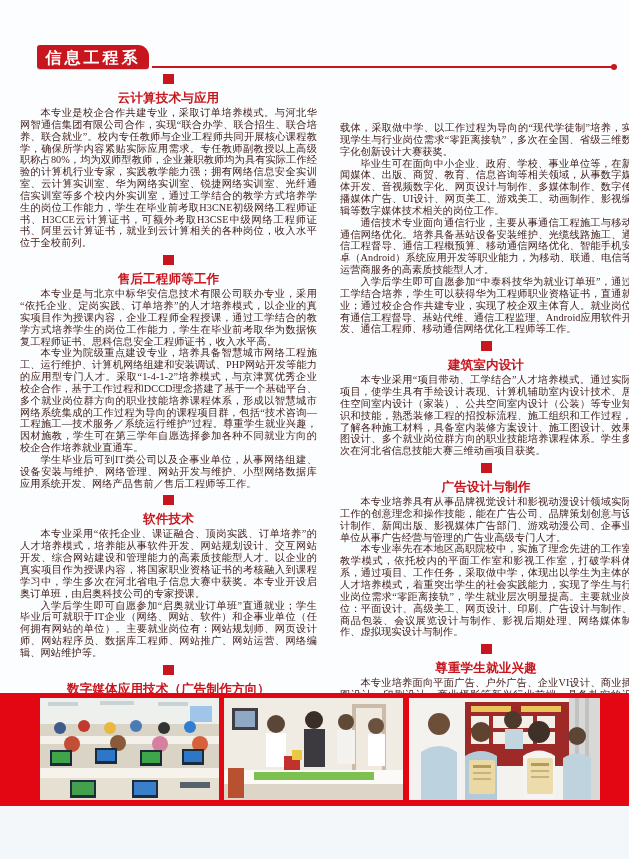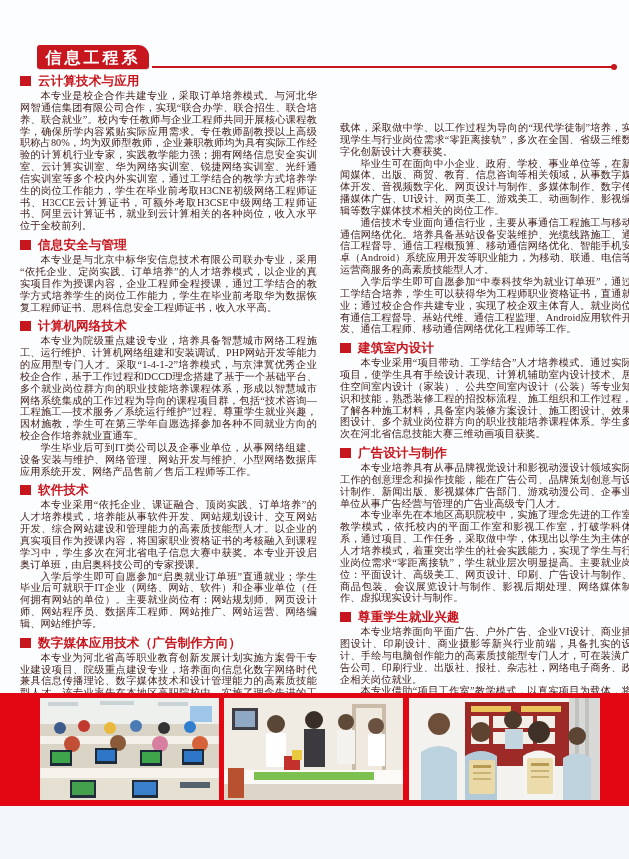--- a/index.html
+++ b/index.html
@@ -17,21 +17,21 @@
     font-family:"Liberation Sans","DejaVu Sans",sans-serif;
     box-shadow:0 1px 0 rgba(0,0,0,.15);
   }
   .header-line{position:absolute;left:152px;top:66px;width:462px;height:2px;background:#c8161e;}
   .header-line .dot{position:absolute;right:-3px;top:-2px;width:6px;height:6px;border-radius:50%;background:#c8161e;}
   
   .col{position:absolute;top:74px;color:#42211e;font-size:10.2px;line-height:11.85px;
        text-align:justify;letter-spacing:.1px;}
   .col-left{left:20px;width:297px;}
   .col-right{left:340px;width:292px;margin-top:48px;}
-  .sec-head{display:flex;align-items:center;gap:7px;margin:6px 0 2px;}
+  .sec-head{display:flex;align-items:center;gap:7px;margin:6px 0 2px;flex-direction:column;}
   .sec-head:first-child{margin-top:0;}
   .bullet{width:11px;height:10px;background:#c8161e;flex:0 0 auto;}
   .sec-title{color:#c8161e;font-weight:bold;font-size:12.6px;line-height:14px;
              font-family:"Liberation Sans","DejaVu Sans",sans-serif;}
   .col p{margin:0;text-indent:2em;}
   .col p.cont{text-indent:0;}
   
   .photo-band{position:absolute;left:0;top:693px;width:629px;height:113px;background:#e30613;}
   .photo{position:absolute;top:5px;height:102px;overflow:hidden;background:#ded8cc;}
   .photo svg{display:block;}
@@ -55,28 +55,24 @@
   <div class="col col-left">
 
     <div class="sec-head">
       <span class="bullet"></span>
       <span class="sec-title">云计算技术与应用</span>
     </div>
     <p>本专业是校企合作共建专业，采取订单培养模式。与河北华网智通信集团有限公司合作，实现“联合办学、联合招生、联合培养、联合就业”。校内专任教师与企业工程师共同开展核心课程教学，确保所学内容紧贴实际应用需求。专任教师副教授以上高级职称占80%，均为双师型教师，企业兼职教师均为具有实际工作经验的计算机行业专家，实践教学能力强；拥有网络信息安全实训室、云计算实训室、华为网络实训室、锐捷网络实训室、光纤通信实训室等多个校内外实训室，通过工学结合的教学方式培养学生的岗位工作能力，学生在毕业前考取H3CNE初级网络工程师证书、H3CCE云计算证书，可额外考取H3CSE中级网络工程师证书、阿里云计算证书，就业到云计算相关的各种岗位，收入水平位于全校前列。</p>
 
     <div class="sec-head">
       <span class="bullet"></span>
-      <span class="sec-title">信息安全与管理</span>
+      <span class="sec-title">售后工程师等工作</span>
     </div>
     <p>本专业是与北京中标华安信息技术有限公司联办专业，采用“依托企业、定岗实践、订单培养”的人才培养模式，以企业的真实项目作为授课内容，企业工程师全程授课，通过工学结合的教学方式培养学生的岗位工作能力，学生在毕业前考取华为数据恢复工程师证书、思科信息安全工程师证书，收入水平高。</p>
 
-    <div class="sec-head">
-      <span class="bullet"></span>
-      <span class="sec-title">计算机网络技术</span>
-    </div>
     <p>本专业为院级重点建设专业，培养具备智慧城市网络工程施工、运行维护、计算机网络组建和安装调试、PHP网站开发等能力的应用型专门人才。采取“1-4-1-2”培养模式，与京津冀优秀企业校企合作，基于工作过程和DCCD理念搭建了基于一个基础平台、多个就业岗位群方向的职业技能培养课程体系，形成以智慧城市网络系统集成的工作过程为导向的课程项目群，包括“技术咨询—工程施工—技术服务／系统运行维护”过程。尊重学生就业兴趣，因材施教，学生可在第三学年自愿选择参加各种不同就业方向的校企合作培养就业直通车。</p>
     <p>学生毕业后可到IT类公司以及企事业单位，从事网络组建、设备安装与维护、网络管理、网站开发与维护、小型网络数据库应用系统开发、网络产品售前／售后工程师等工作。</p>
 
     <div class="sec-head">
       <span class="bullet"></span>
       <span class="sec-title">软件技术</span>
     </div>
     <p>本专业采用“依托企业、课证融合、顶岗实践、订单培养”的人才培养模式，培养能从事软件开发、网站规划设计、交互网站开发、综合网站建设和管理能力的高素质技能型人才。以企业的真实项目作为授课内容，将国家职业资格证书的考核融入到课程学习中，学生多次在河北省电子信息大赛中获奖。本专业开设启奥订单班，由启奥科技公司的专家授课。</p>
     <p>入学后学生即可自愿参加“启奥就业订单班”直通就业；学生毕业后可就职于IT企业（网络、网站、软件）和企事业单位（任何拥有网站的单位）。主要就业岗位有：网站规划师、网页设计师、网站程序员、数据库工程师、网站推广、网站运营、网络编辑、网站维护等。</p>
 

